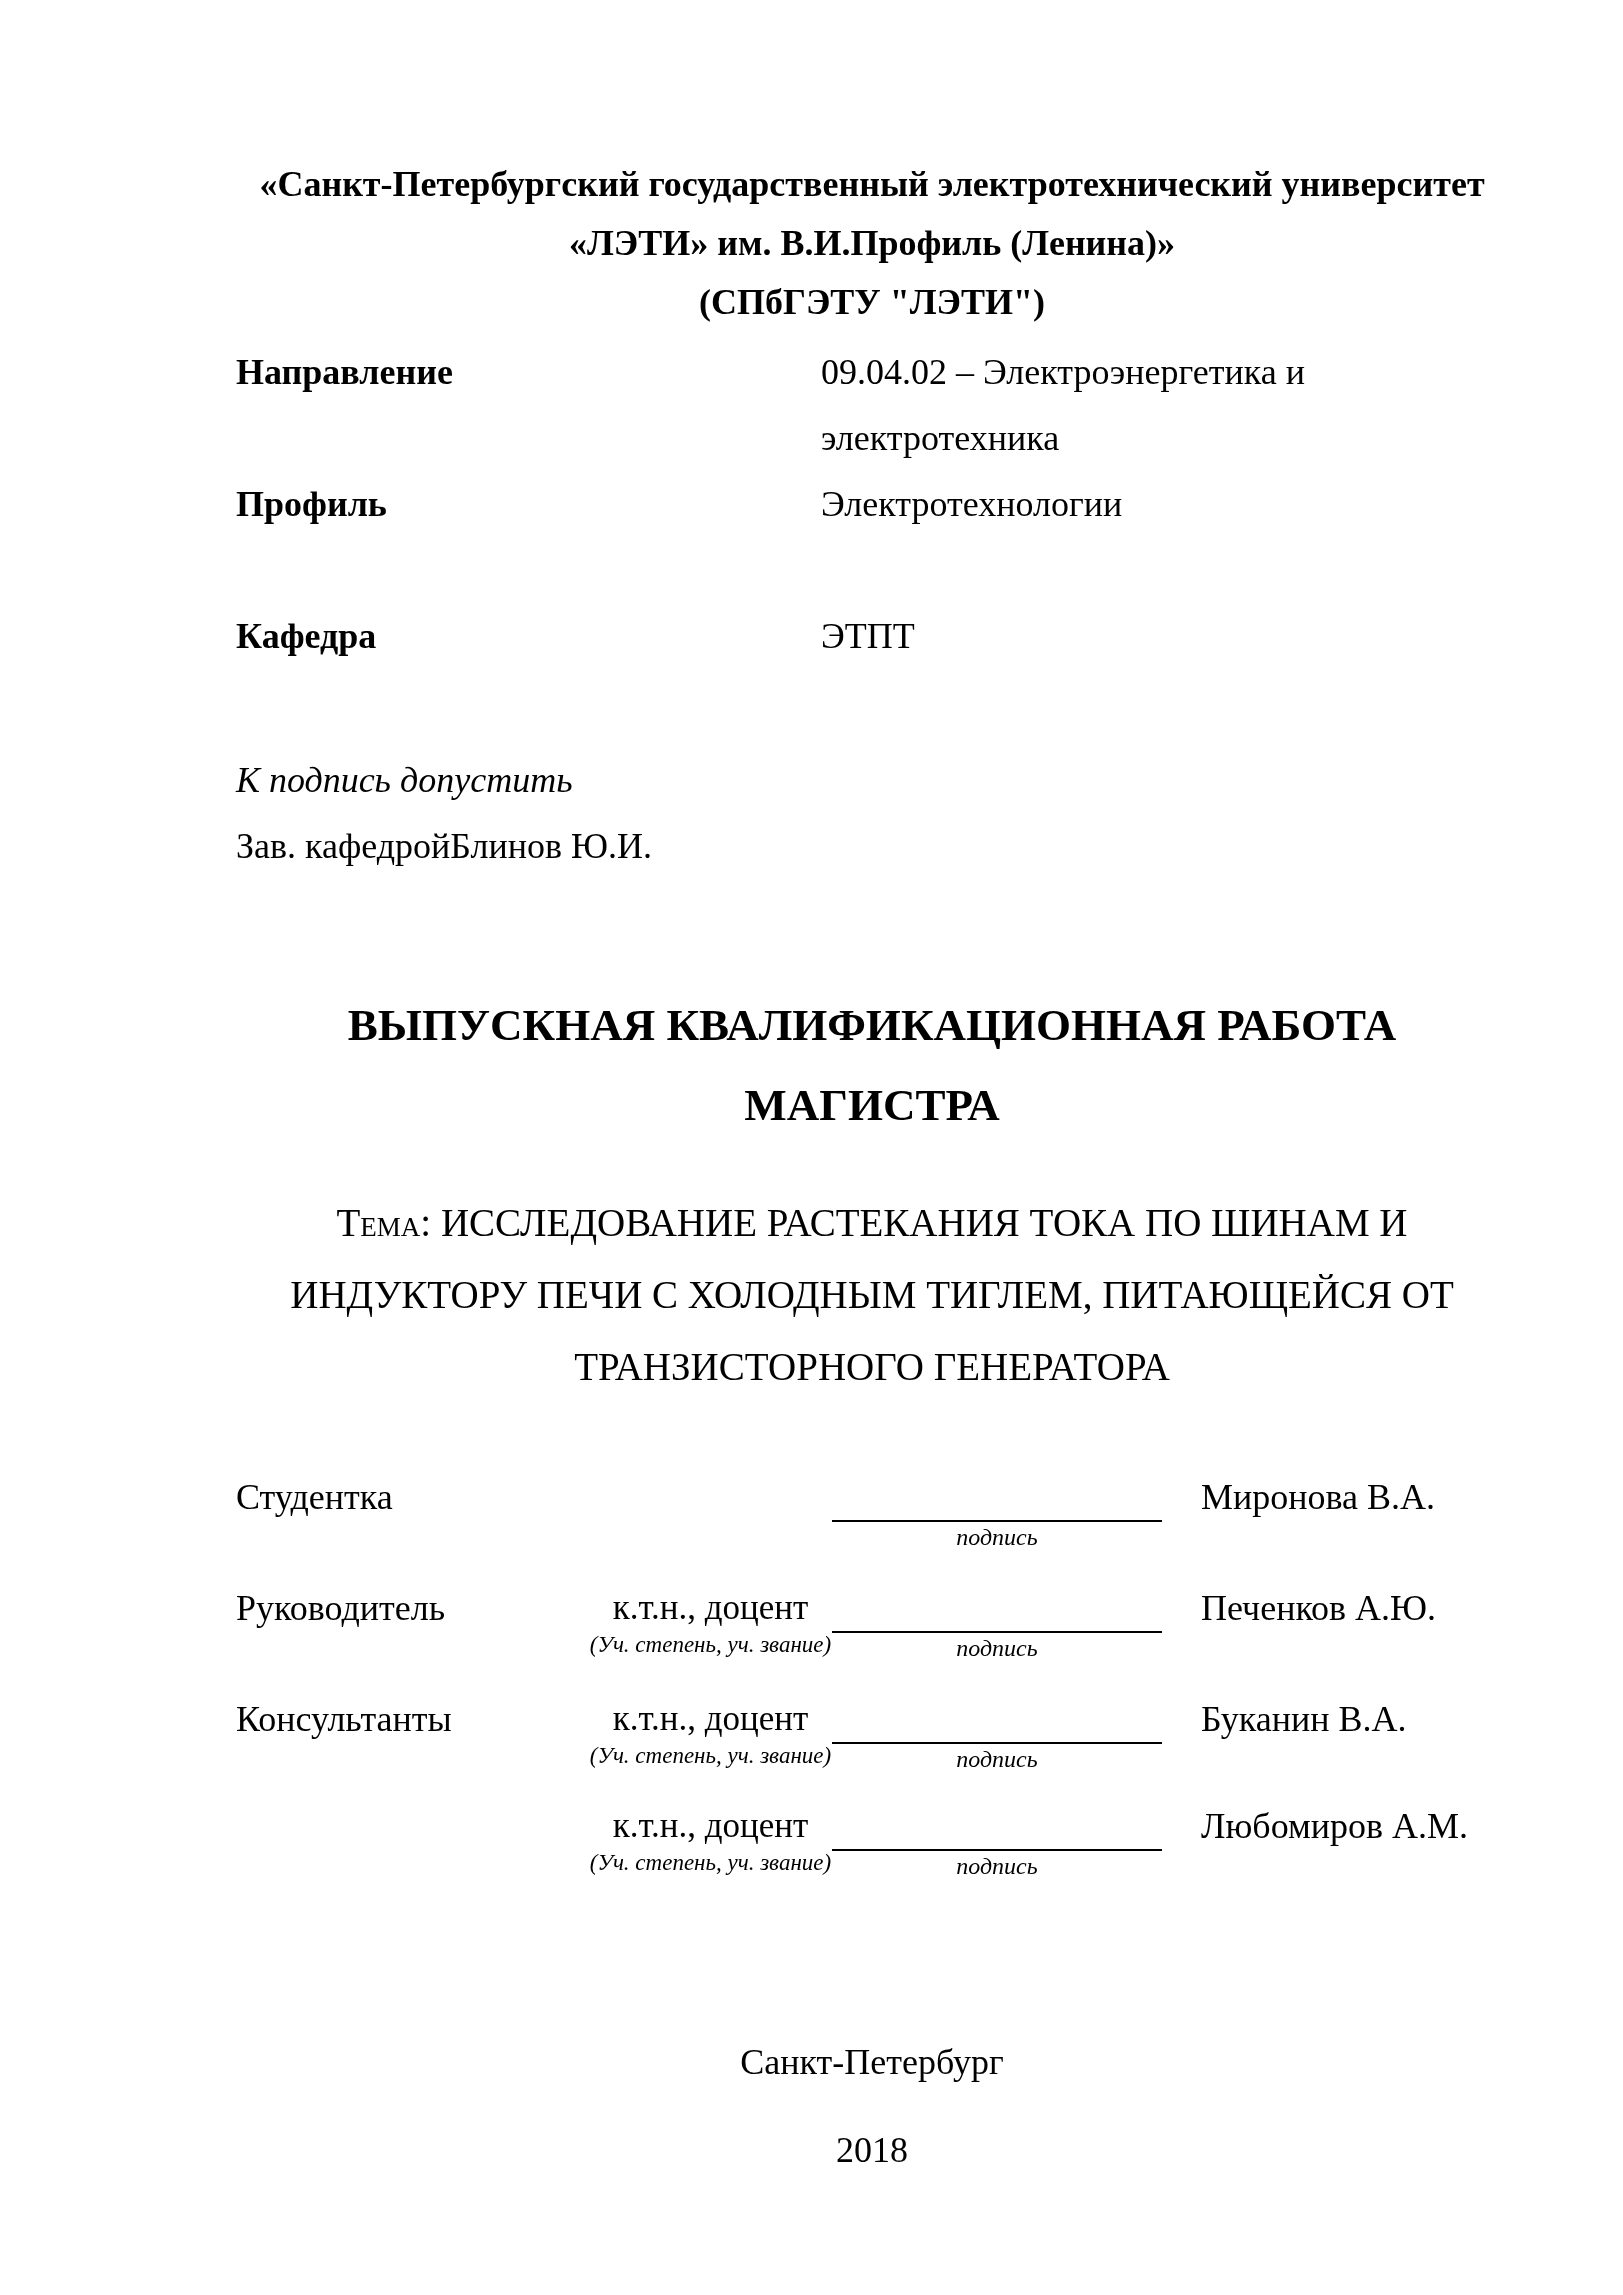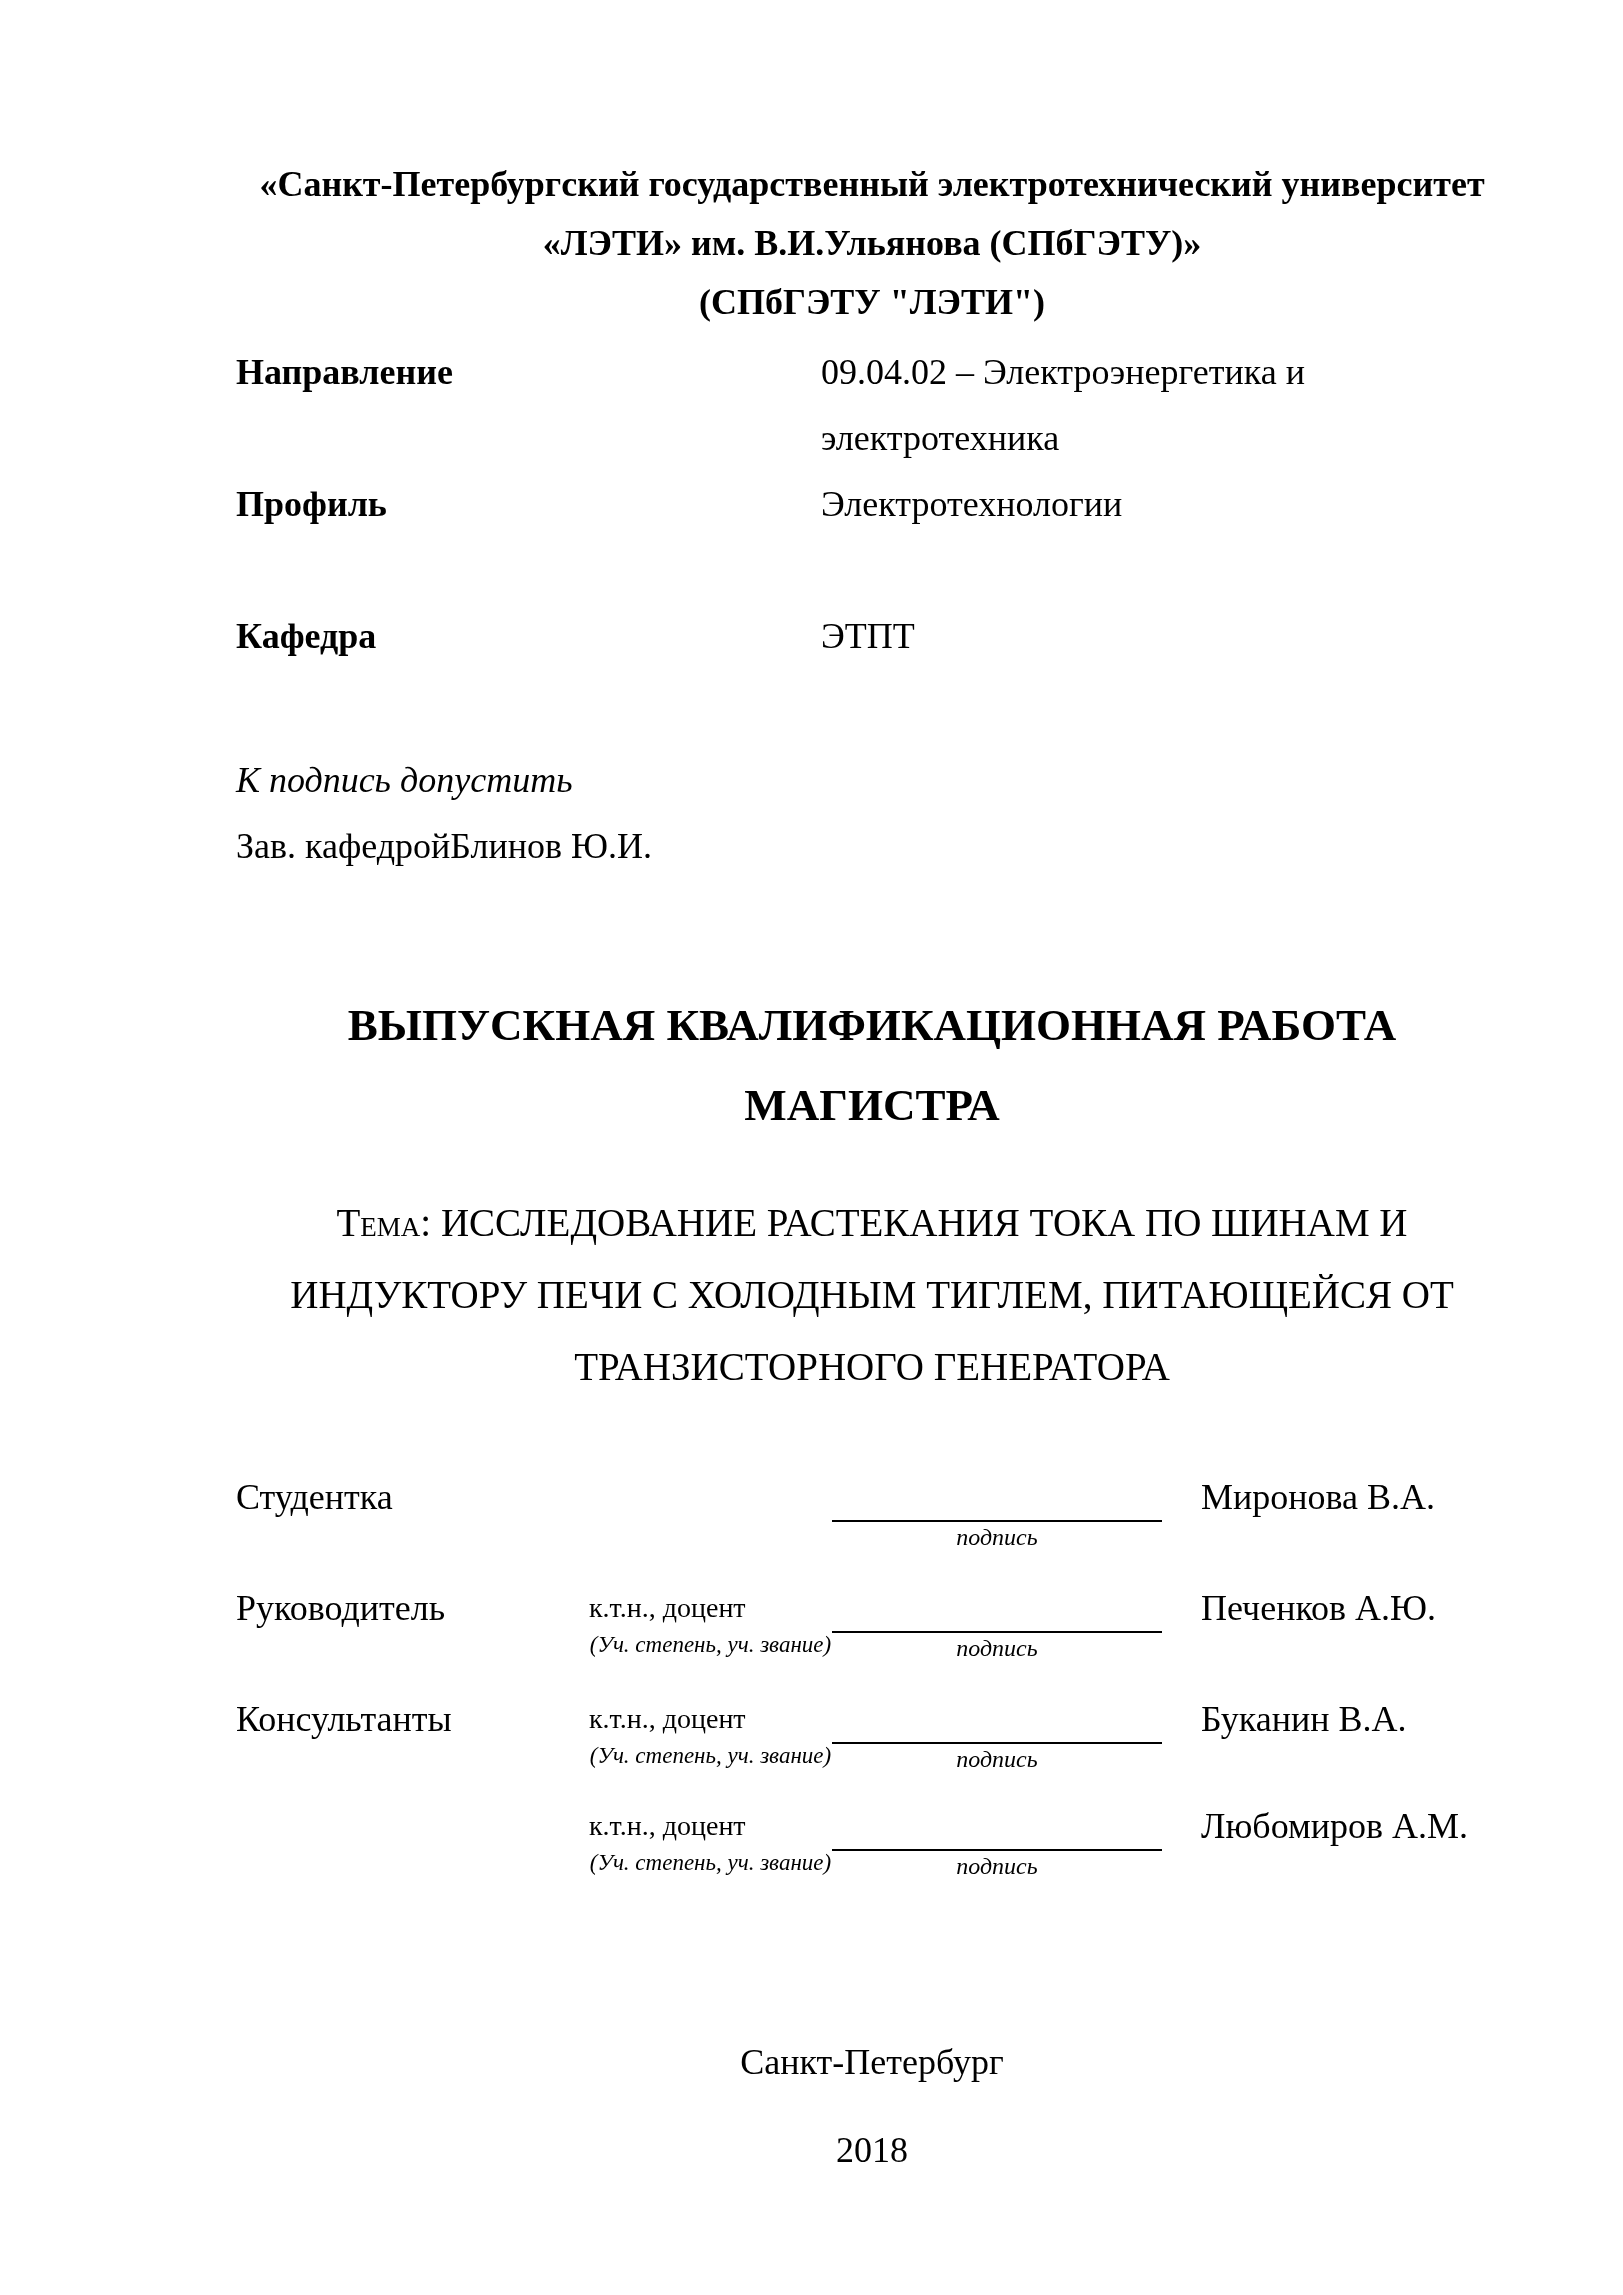--- a/index.html
+++ b/index.html
@@ -86,22 +86,22 @@
   }
   .sig-row {
     display: grid;
     grid-template-columns: 353px 243px 330px 1fr;
   }
   .sig-row.sp-a { margin-bottom: 32px; }
   .sig-row.sp-b { margin-bottom: 28px; }
   .sig-role { line-height: 46px; white-space: nowrap; }
   .sig-degree-text {
     line-height: 46px;
-    font-size: 28px;
-    text-align: left;
+    font-size: 35px;
+    text-align: center;
     white-space: nowrap;
   }
   .sig-degree-caption {
     font-size: 23px;
     font-style: italic;
     line-height: 28px;
     text-align: center;
     white-space: nowrap;
   }
   .sig-line {
@@ -128,21 +128,21 @@
     line-height: 88px;
   }
 </style>
 </head>
 <body>
 
 <div class="page">
 
   <div class="abs uni-header">
     <div>«Санкт-Петербургский государственный электротехнический университет</div>
-    <div>«ЛЭТИ» им. В.И.Ульянова (СПбГЭТУ)»</div>
+    <div>«ЛЭТИ» им. В.И.Профиль (Ленина)»</div>
     <div>(СПбГЭТУ "ЛЭТИ")</div>
   </div>
 
   <div class="abs info-section">
     <div class="info-row">
       <div class="info-label">Направление</div>
       <div class="info-value">09.04.02 – Электроэнергетика и электротехника</div>
     </div>
     <div class="info-row gap-after">
       <div class="info-label">Профиль</div>

